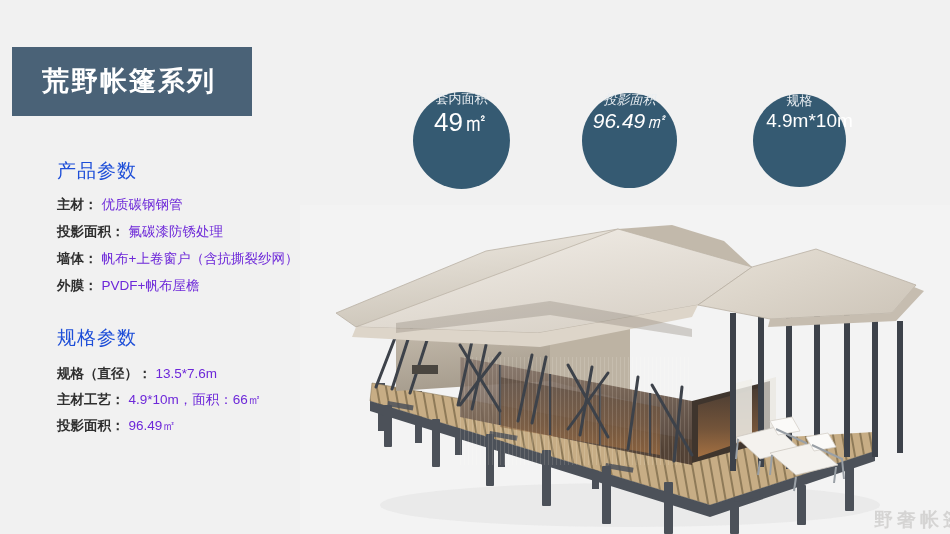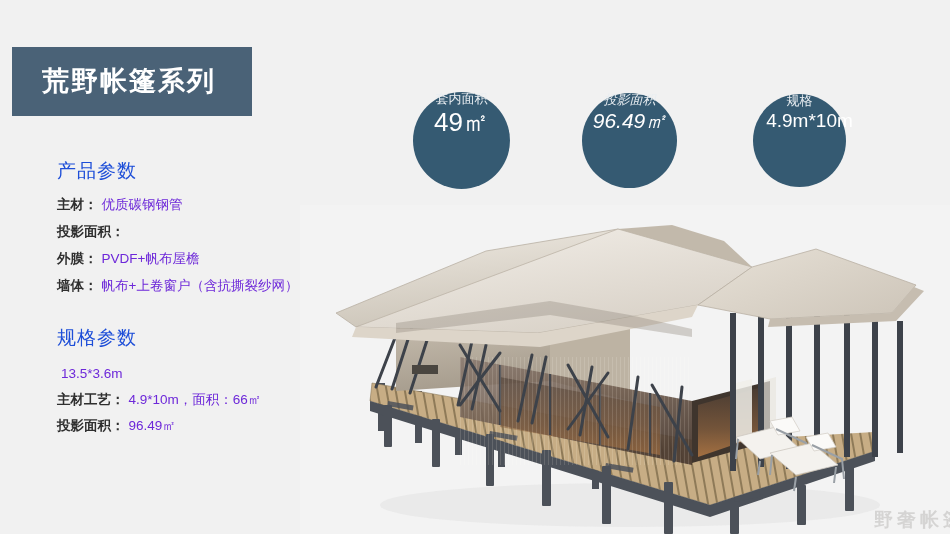--- a/index.html
+++ b/index.html
@@ -136,37 +136,39 @@
 
     <div class="section" id="product-section">
       <h2 class="section-heading">产品参数</h2>
       <ul class="param-list">
         <li class="param-row">
           <span class="param-label">主材：</span>
           <span class="param-value">优质碳钢钢管</span>
         </li>
         <li class="param-row">
           <span class="param-label">投影面积：</span>
+          <span class="param-value">氟碳漆防锈处理</span>
+        </li>
+        <li class="param-row">
+          <span class="param-label">墙体：</span>
+          <span class="param-value">帆布+上卷窗户（含抗撕裂纱网）</span>
         </li>
         <li class="param-row">
           <span class="param-label">外膜：</span>
           <span class="param-value">PVDF+帆布屋檐</span>
-        </li>
-        <li class="param-row">
-          <span class="param-label">墙体：</span>
-          <span class="param-value">帆布+上卷窗户（含抗撕裂纱网）</span>
         </li>
       </ul>
     </div>
 
     <div class="section" id="spec-section">
       <h2 class="section-heading">规格参数</h2>
       <ul class="param-list">
         <li class="param-row">
-          <span class="param-value">13.5*3.6m</span>
+          <span class="param-label">规格（直径）：</span>
+          <span class="param-value">13.5*7.6m</span>
         </li>
         <li class="param-row">
           <span class="param-label">主材工艺：</span>
           <span class="param-value">4.9*10m，面积：66㎡</span>
         </li>
         <li class="param-row">
           <span class="param-label">投影面积：</span>
           <span class="param-value">96.49㎡</span>
         </li>
       </ul>

